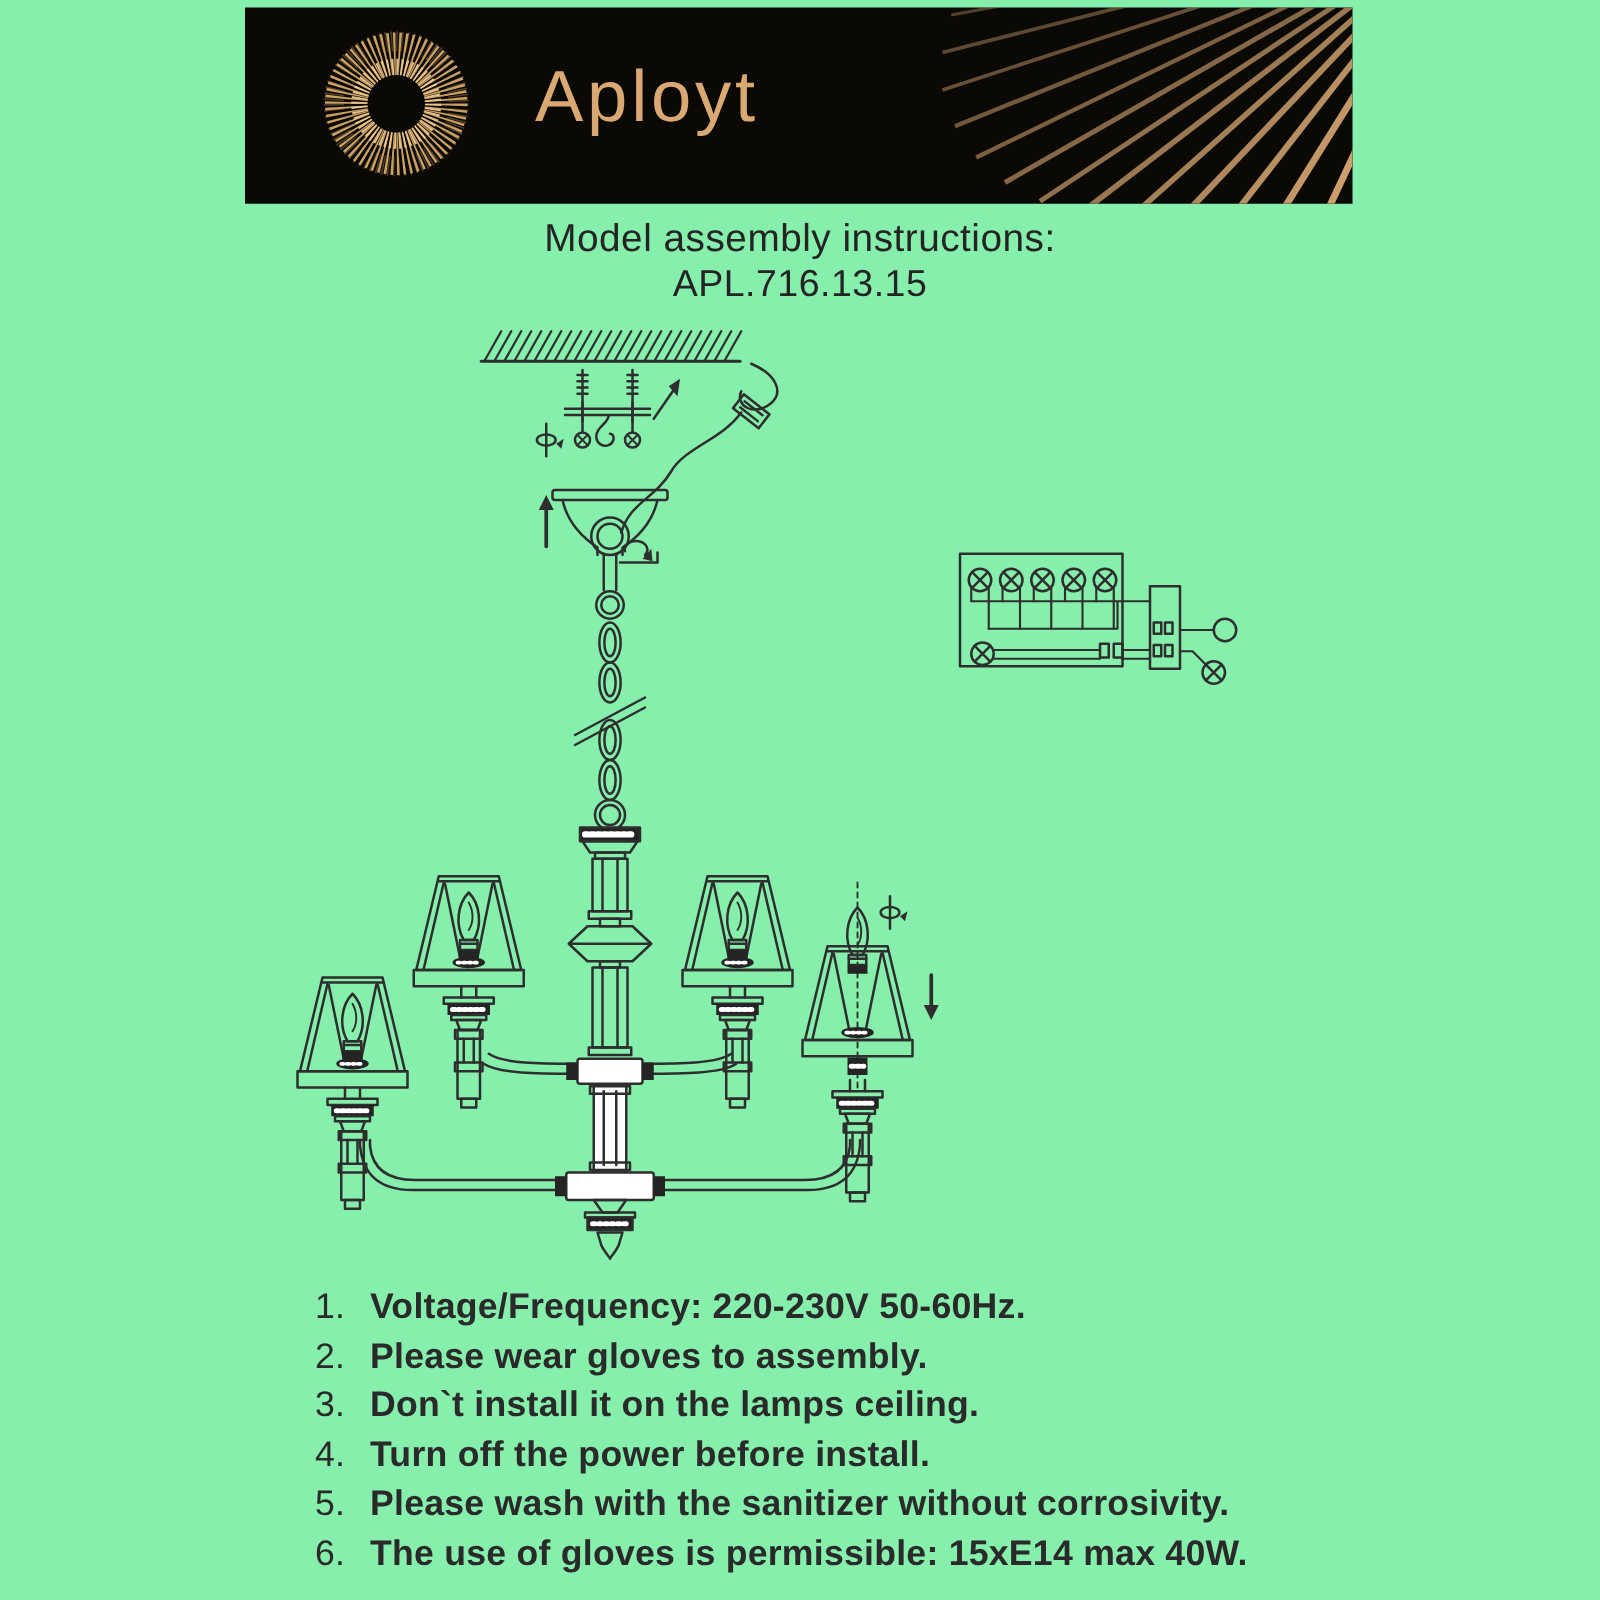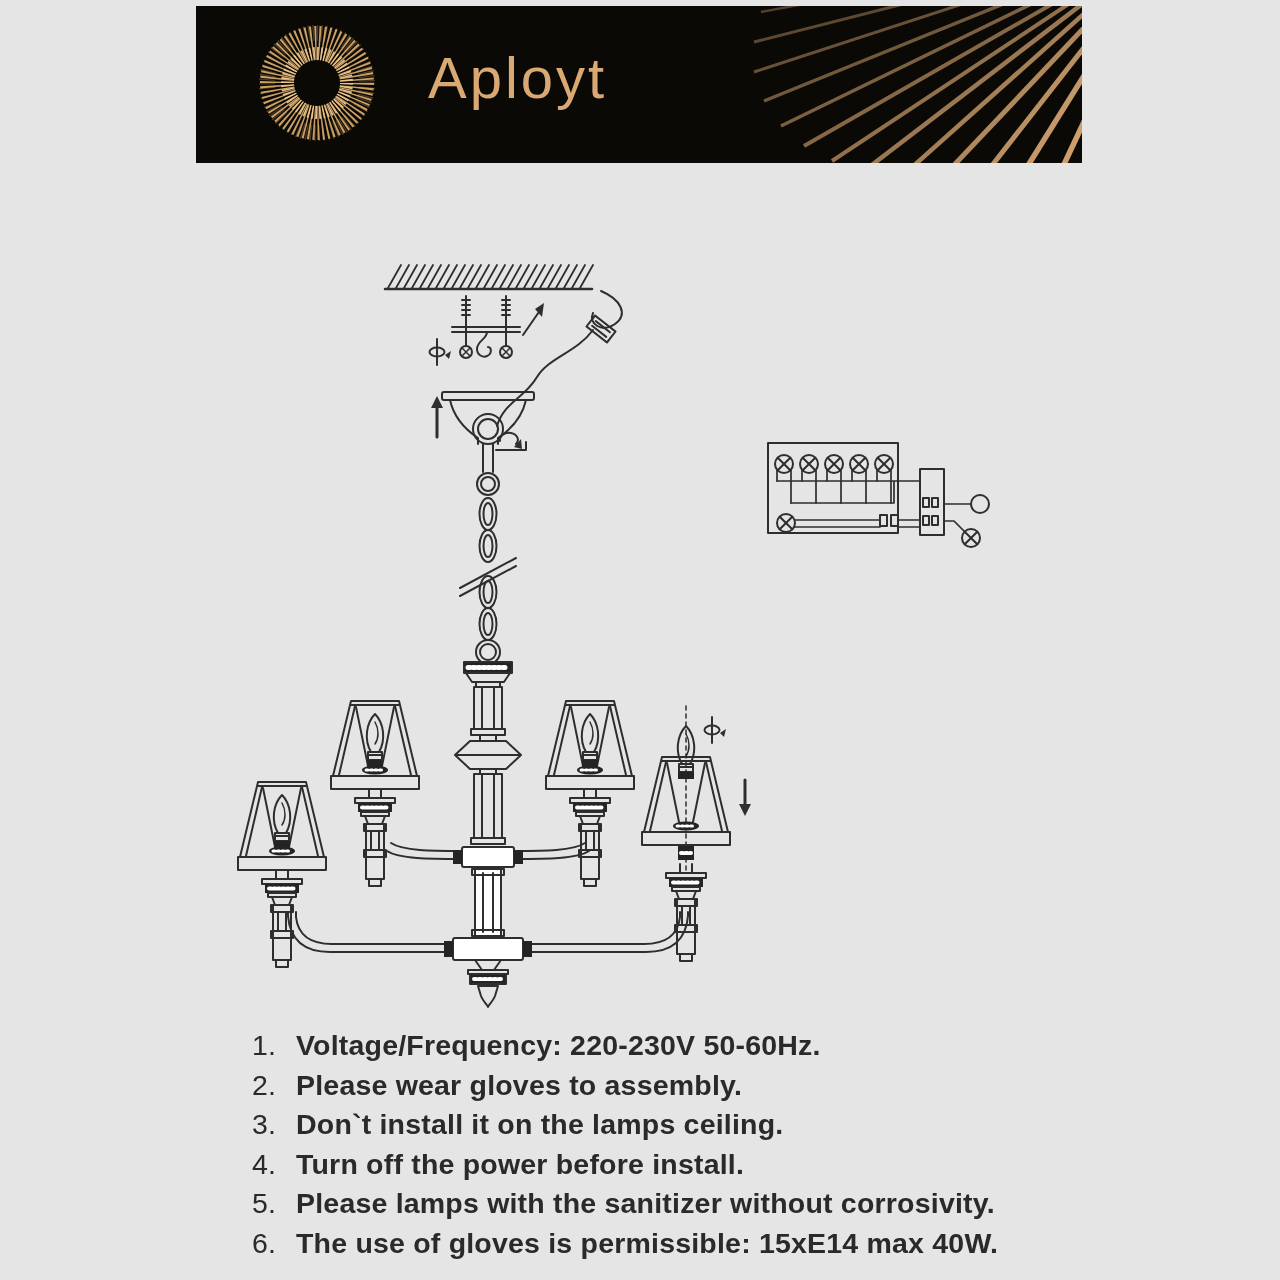--- a/index.html
+++ b/index.html
@@ -1,16 +1,16 @@
 <!DOCTYPE html>
 <html><head>
 <meta charset="utf-8">
 <style>
   html,body{margin:0;padding:0;background:#fff;}
-  .page{position:relative;width:1280px;height:1280px;background:#e5e5e5;overflow:hidden;
+  .page{position:relative;width:1280px;height:1280px;background:#86efac;overflow:hidden;
         font-family:"Liberation Sans",sans-serif;color:#222;}
   .banner{position:absolute;left:196px;top:6px;width:886px;height:157px;background:#0b0906;overflow:hidden;}
   .banner svg{position:absolute;left:0;top:0;}
   .brand{position:absolute;left:232px;top:38px;font-size:58px;letter-spacing:3px;color:#d9a873;font-weight:400;}
   .title-line{position:absolute;left:0;top:173px;width:100%;text-align:center;font-size:31px;letter-spacing:.4px;color:#242424;}
   .model-line{position:absolute;left:0;top:211px;width:100%;text-align:center;font-size:30px;letter-spacing:.4px;color:#242424;}
   .drawing{position:absolute;left:0;top:0;}
   .instructions{position:absolute;left:252px;top:1026px;width:830px;list-style:none;margin:0;padding:0;}
   .instructions li{display:flex;font-size:28.5px;line-height:39.5px;color:#2a2a2a;letter-spacing:.2px;}
   .instructions .num{width:44px;flex:0 0 44px;}
@@ -43,20 +43,22 @@
         <line x1="975" y1="-70" x2="704" y2="172" stroke-width="4.5" opacity="0.75"></line>
         <line x1="975" y1="-70" x2="742" y2="176" stroke-width="5" opacity="0.80"></line>
         <line x1="975" y1="-70" x2="780" y2="180" stroke-width="5" opacity="0.85"></line>
         <line x1="975" y1="-70" x2="818" y2="182" stroke-width="5.5" opacity="0.90"></line>
         <line x1="975" y1="-70" x2="856" y2="184" stroke-width="5.5" opacity="0.95"></line>
       </g>
     </svg>
     <div class="brand">Aployt</div>
   </header>
 
+  <div class="title-line">Model assembly instructions:</div>
+  <div class="model-line">APL.716.13.15</div>
 
   <svg class="drawing" width="1280" height="1280" viewBox="0 0 1280 1280">
     <defs>
       <g id="shade">
         <path d="M-24,0 H24 L42,75 H-42 Z"></path>
         <path d="M-24,4 H24"></path>
         <path d="M-20,5 L-36,74 M20,5 L36,74"></path>
         <path d="M-19,6 L-7,65 M19,6 L7,65"></path>
         <rect x="-44" y="75" width="88" height="13"></rect>
         <ellipse cx="0" cy="69" rx="13" ry="4.5" fill="#242424" stroke="none"></ellipse>
@@ -285,21 +287,21 @@
     <li>
         <span class="num">3.</span>
         <span class="txt">Don`t install it on the lamps ceiling.</span>
       </li>
     <li>
         <span class="num">4.</span>
         <span class="txt">Turn off the power before install.</span>
       </li>
     <li>
         <span class="num">5.</span>
-        <span class="txt">Please lamps with the sanitizer without corrosivity.</span>
+        <span class="txt">Please wash with the sanitizer without corrosivity.</span>
       </li>
     <li>
         <span class="num">6.</span>
         <span class="txt">The use of gloves is permissible: 15xE14 max 40W.</span>
       </li>
   </ol>
 
 </div>
 
 </body></html>

